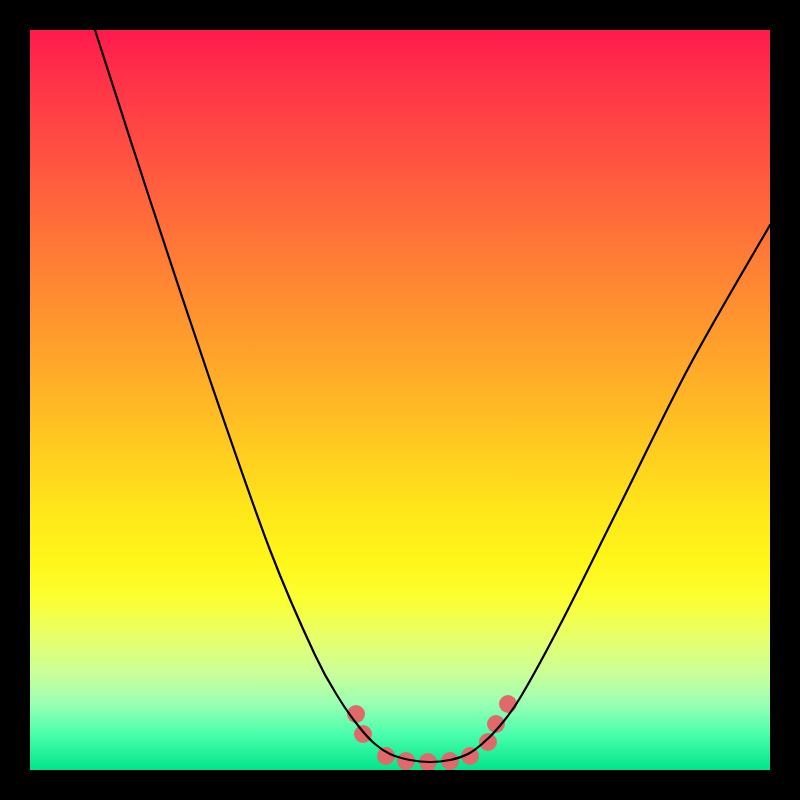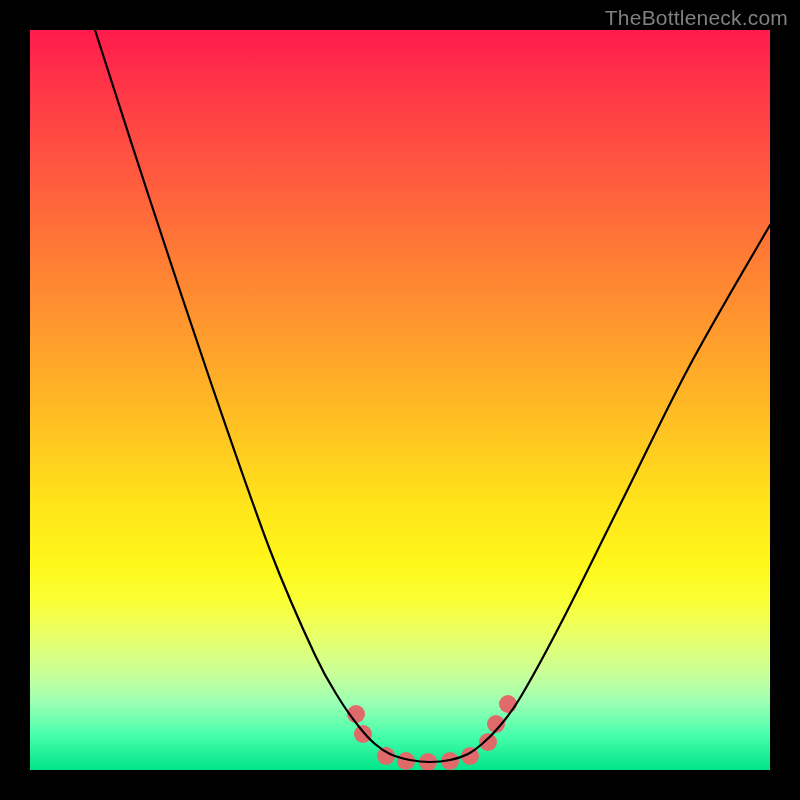--- a/index.html
+++ b/index.html
@@ -86,14 +86,13 @@
           <circle cx="420" cy="731" r="9" fill="#e06a6a"></circle>
           <circle cx="440" cy="726" r="9" fill="#e06a6a"></circle>
           <circle cx="458" cy="712" r="9" fill="#e06a6a"></circle>
           <circle cx="466" cy="694" r="9" fill="#e06a6a"></circle>
           <circle cx="478" cy="674" r="9" fill="#e06a6a"></circle>
         </g>
       <path id="curve-path" fill="none" stroke="#000000" stroke-width="2.2" stroke-linecap="round" d="M65 0 C74.2 28.3,100.8 111.7,120 170 C139.2 228.3,160.0 291.7,180 350 C200.0 408.3,222.5 474.2,240 520 C257.5 565.8,273.3 600.0,285 625 C296.7 650.0,302.5 657.8,310 670 C317.5 682.2,324.2 690.7,330 698 C335.8 705.3,340.0 709.7,345 714 C350.0 718.3,354.2 721.3,360 724 C365.8 726.7,373.3 728.7,380 730 C386.7 731.3,393.3 732.0,400 732 C406.7 732.0,413.7 731.3,420 730 C426.3 728.7,432.7 726.7,438 724 C443.3 721.3,447.0 718.3,452 714 C457.0 709.7,461.7 705.7,468 698 C474.3 690.3,479.7 685.2,490 668 C500.3 650.8,513.3 627.2,530 595 C546.7 562.8,568.3 518.3,590 475 C611.7 431.7,635.0 381.7,660 335 C685.0 288.3,726.7 218.3,740 195"></path>
     </svg>
   </div>
 
-  <div class="watermark">TheBottleneck.com</div>
 </div>
 
 </body></html>

